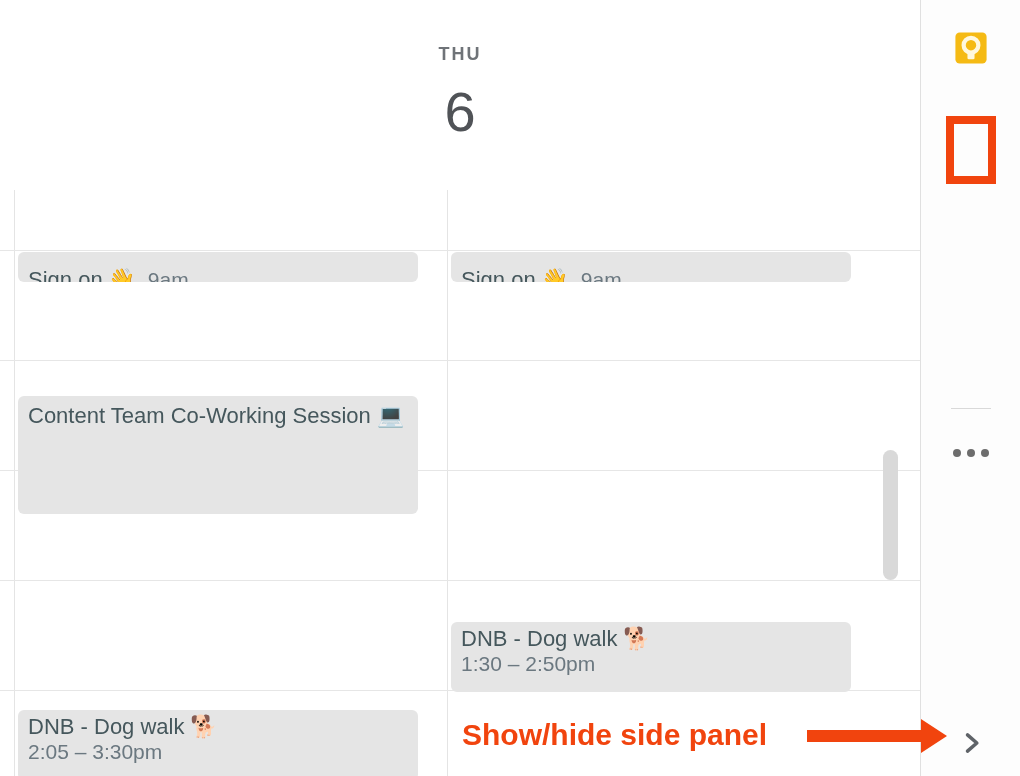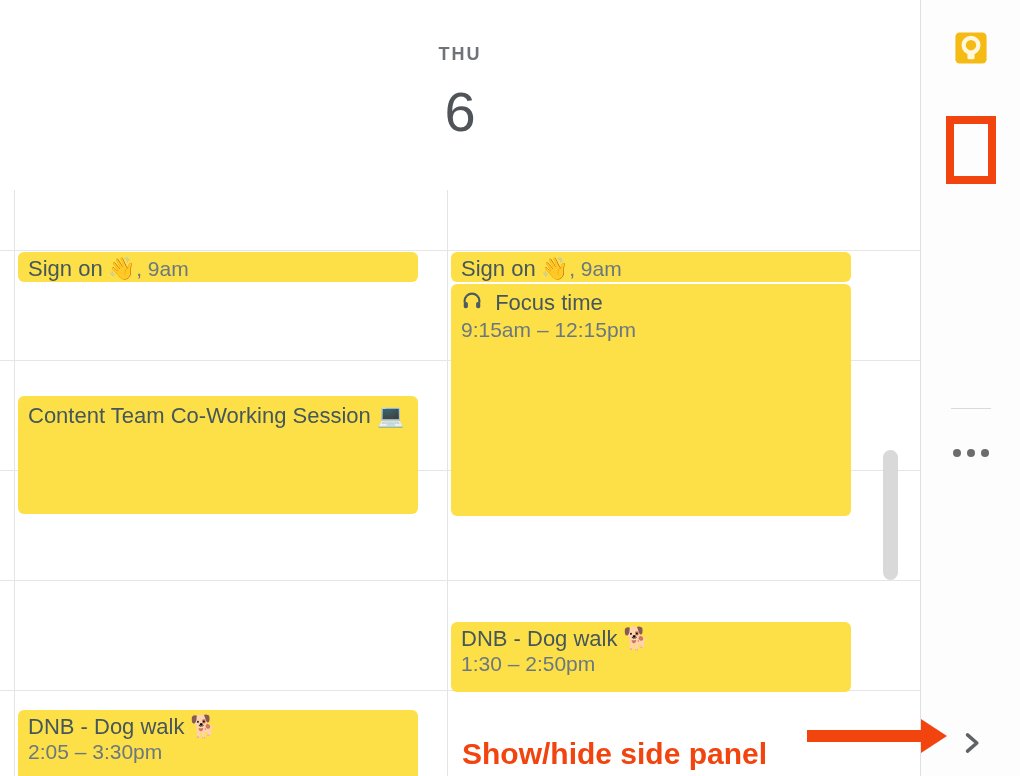--- a/index.html
+++ b/index.html
@@ -60,41 +60,41 @@
   .left-border {
     position: absolute; top: 0; bottom: 0; left: 0; width: 1px; background: #e4e4e4;
   }
   .hour-line {
     position: absolute; left: -14px; right: -40px; height: 1px; background: #e6e6e6;
   }
 
   
   .event {
     position: absolute;
-    background: #fde047;
+    background: #e5e5e5;
     border-radius: 6px;
-    padding: 4px 10px;
+    padding: 15px 10px;
     color: #45575c;
     font-size: 22px;
     overflow: hidden;
     cursor: pointer;
   }
   .event .title { color: #45575c; }
   .event .sub { color: #6b7880; font-size: 21px; }
   .event.compact .title, .event.compact .sub { display:inline; }
 
   .scrollbar {
     position: absolute; right: 22px; top: 450px; width: 15px; height: 130px;
     background: #d9d9d9; border-radius: 8px; cursor: pointer;
   }
 
   
   .anno-label {
     position: absolute; left: 462px; top: 718px;
-    font-size: 30px; font-weight: 700; color: #f1440e; margin-top: 19px;
+    font-size: 30px; font-weight: 700; color: #f1440e;
   }
   .anno-arrow {
     position: absolute; left: 807px; top: 730px;
   }
   .anno-arrow .shaft { width: 116px; height: 12px; background: #f1440e; }
   .anno-arrow .head {
     position: absolute; right: -24px; top: -11px;
     width: 0; height: 0;
     border-top: 17px solid transparent;
     border-bottom: 17px solid transparent;
@@ -138,33 +138,20 @@
 
       <div class="event" style="left:4px; width:400px; top:520px; height:70px; padding-top:4px;">
         <div class="title">DNB - Dog walk 🐕</div>
         <div class="sub">2:05 – 3:30pm</div>
       </div>
 
       <div class="event compact" style="left:calc(50% + 4px); width:400px; top:62px; height:30px;">
         <span class="title">Sign on 👋</span><span class="sub">, </span><span class="sub">9am</span>
       </div>
 
-      <div class="event" style="left:calc(50% + 4px); width:400px; top:94px; height:232px; padding-top:6px;">
-        <div class="title">
-          <span class="headphones">
-            <svg width="22" height="22" viewBox="0 0 24 24">
-                <path fill="none" stroke="#4b5b60" stroke-width="2.4" d="M4 14v-2a8 8 0 0 1 16 0v2"></path>
-                <rect x="3" y="13" width="4.5" height="7" rx="2" fill="#4b5b60"></rect>
-                <rect x="16.5" y="13" width="4.5" height="7" rx="2" fill="#4b5b60"></rect>
-              </svg>
-          </span>
-          <span>Focus time</span>
-        </div>
-        <div class="sub">9:15am – 12:15pm</div>
-      </div>
 
 
       <div class="event" style="left:calc(50% + 4px); width:400px; top:432px; height:70px; padding-top:4px;">
         <div class="title">DNB - Dog walk 🐕</div>
         <div class="sub">1:30 – 2:50pm</div>
       </div>
 
     </div>
 
     <div class="scrollbar"></div>

